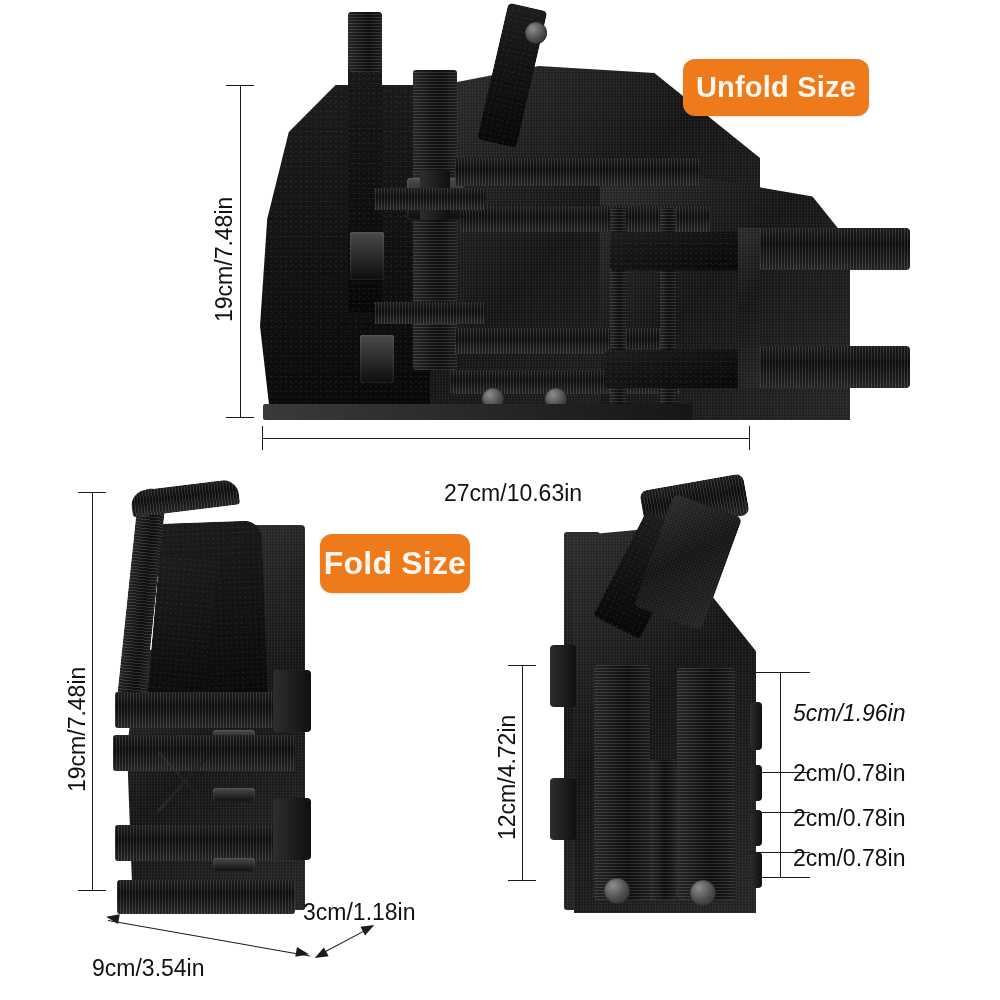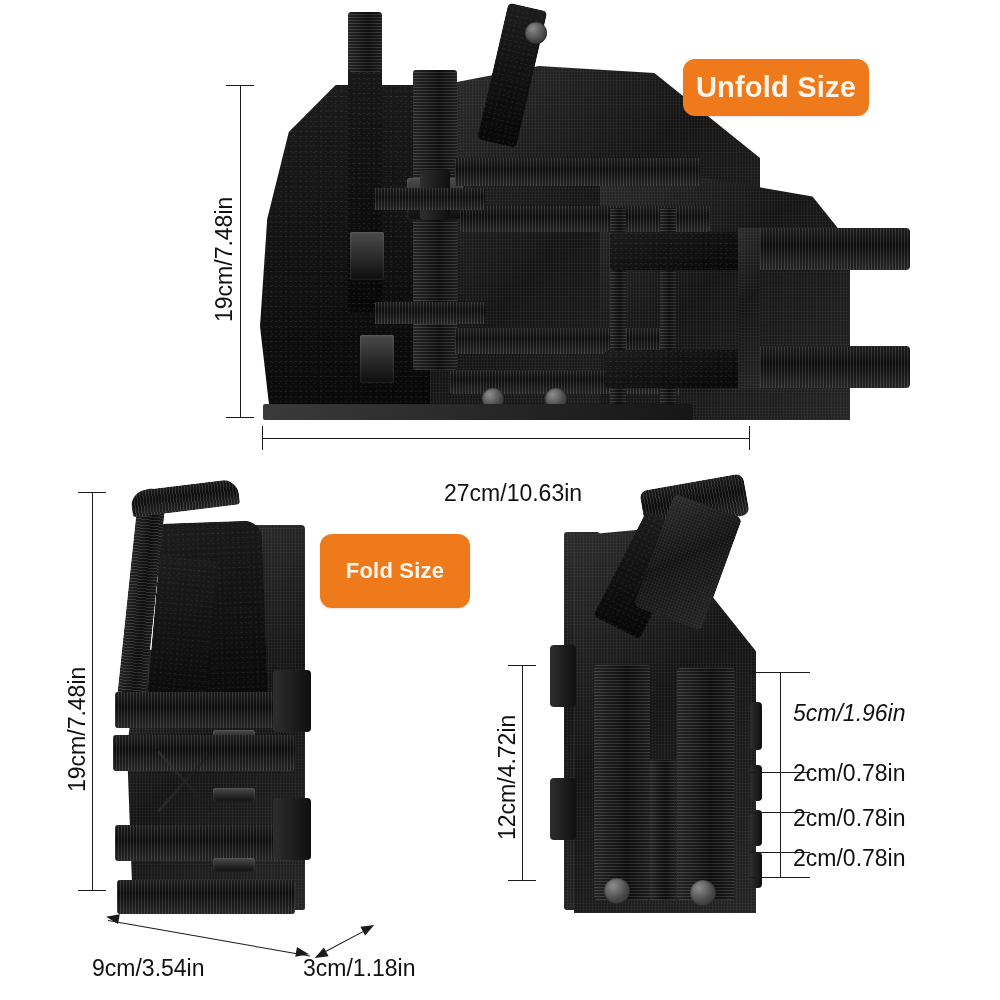--- a/index.html
+++ b/index.html
@@ -13,21 +13,21 @@
     position:absolute;
     background:#ee7a1b;
     color:#fdf6ee;
     font-weight:bold;
     display:flex; align-items:center; justify-content:center;
     border-radius:12px;
     letter-spacing:.2px;
     box-shadow:0 1px 2px rgba(0,0,0,.12);
   }
   #badge-unfold { left:683px; top:59px; width:186px; height:57px; font-size:29px; }
-  #badge-fold   { left:320px; top:534px; width:150px; height:74px; font-size:22px; }
+  #badge-fold   { left:320px; top:534px; width:150px; height:59px; font-size:32px; }
 
   
   .dimline-v { position:absolute; width:1px; background:#1a1a1a; }
   .dimline-h { position:absolute; height:1px; background:#1a1a1a; }
   .cap-h { position:absolute; height:1px; background:#1a1a1a; }   
   .cap-v { position:absolute; width:1px; background:#1a1a1a; }    
 
   .dimtext {
     position:absolute;
     font-size:23px;
@@ -193,21 +193,21 @@
   <div class="dimtext vert" style="left:64px; top:792px;">19cm/7.48in</div>
 
   <div class="angled" style="left:108px; top:920px; width:205px; transform:rotate(10deg);"></div>
   <div class="arrowhead" style="left:106px; top:913px; border-width:5px 13px 5px 0; border-color:transparent #1a1a1a transparent transparent; transform:rotate(10deg);"></div>
   <div class="arrowhead" style="left:296px; top:948px; border-width:5px 0 5px 13px; border-color:transparent transparent transparent #1a1a1a; transform:rotate(10deg);"></div>
   <div class="dimtext" style="left:92px; top:955px;">9cm/3.54in</div>
 
   <div class="angled" style="left:318px; top:955px; width:60px; transform:rotate(-28deg);"></div>
   <div class="arrowhead" style="left:314px; top:950px; border-width:5px 13px 5px 0; border-color:transparent #1a1a1a transparent transparent; transform:rotate(-28deg);"></div>
   <div class="arrowhead" style="left:362px; top:923px; border-width:5px 0 5px 13px; border-color:transparent transparent transparent #1a1a1a; transform:rotate(-28deg);"></div>
-  <div class="dimtext" style="left:303px; top:955px;text-align:center;">3cm/1.18in</div>
+  <div class="dimtext" style="left:303px; top:899px;text-align:center;">3cm/1.18in</div>
 
   <div class="badge" id="badge-fold">
     <span>Fold Size</span>
   </div>
 
   <div class="prod" style="left:512px; top:480px; width:270px; height:450px;">
 
     <div class="fab" style="left:52px; top:52px; width:36px; height:378px; border-radius:3px;"></div>
 
     <div class="fab" style="left:62px; top:48px; width:182px; height:385px;

